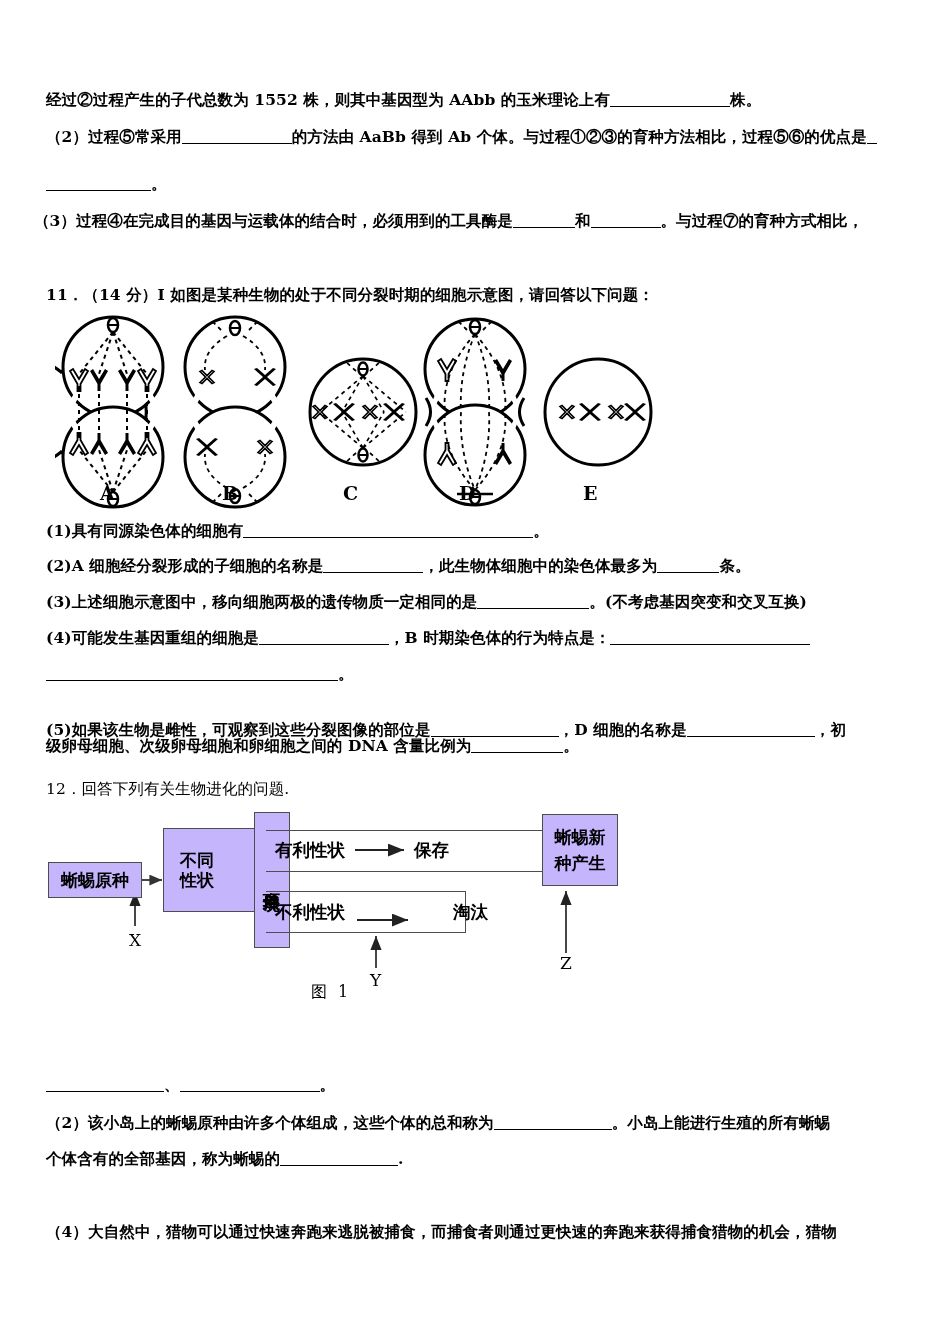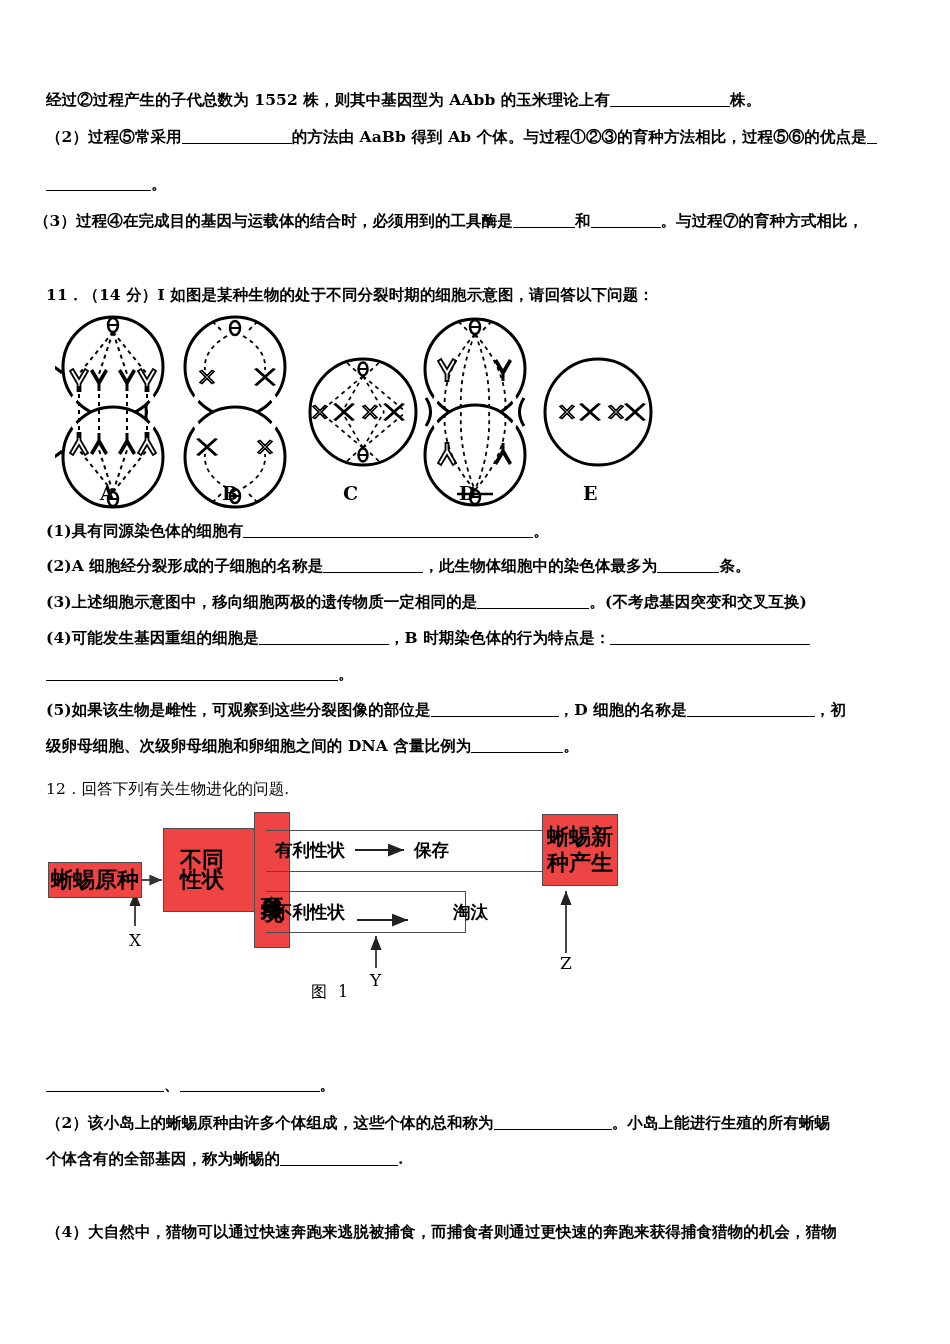--- a/index.html
+++ b/index.html
@@ -57,28 +57,28 @@
   .flow {
     position: absolute;
     left: 32px;
     top: 808px;
     width: 620px;
     height: 165px;
   }
   .fbox {
     position: absolute;
     border: 1.6px solid #4d4d4d;
-    background: #ef4444;
+    background: #c4b5fd;
     box-sizing: border-box;
     display: flex;
     align-items: center;
     justify-content: center;
     text-align: center;
     font-weight: bold;
-    font-size: 22px;
+    font-size: 17px;
     line-height: 20px;
     font-family: "DejaVu Sans", "Liberation Sans", sans-serif;
     color: #000;
   }
   .ftext {
     position: absolute;
     font-weight: bold;
     font-size: 17.5px;
     line-height: 20px;
     font-family: "DejaVu Sans", "Liberation Sans", sans-serif;
@@ -286,21 +286,21 @@
   </div>
 
   <div class="line bold" style="left:46px; top:628px;">
     <span>(4)可能发生基因重组的细胞是</span><span class="blank" style="width:130px;"></span><span>，B 时期染色体的行为特点是：</span><span class="blank" style="width:200px;"></span>
   </div>
 
   <div class="line bold" style="left:46px; top:664px;">
     <span class="blank" style="width:292px;"></span><span>。</span>
   </div>
 
-  <div class="line bold" style="left:46px; top:700px;">
+  <div class="line bold" style="left:46px; top:720px;">
     <span>(5)如果该生物是雌性，可观察到这些分裂图像的部位是</span><span class="blank" style="width:128px;"></span><span>，D 细胞的名称是</span><span class="blank" style="width:128px;"></span><span>，初</span>
   </div>
 
   <div class="line bold" style="left:46px; top:736px;">
     <span>级卵母细胞、次级卵母细胞和卵细胞之间的 DNA 含量比例为</span><span class="blank" style="width:92px;"></span><span>。</span>
   </div>
 
   <div class="line" style="left:46px; top:779px;">
     <span>12．回答下列有关生物进化的问题.</span>
   </div>

